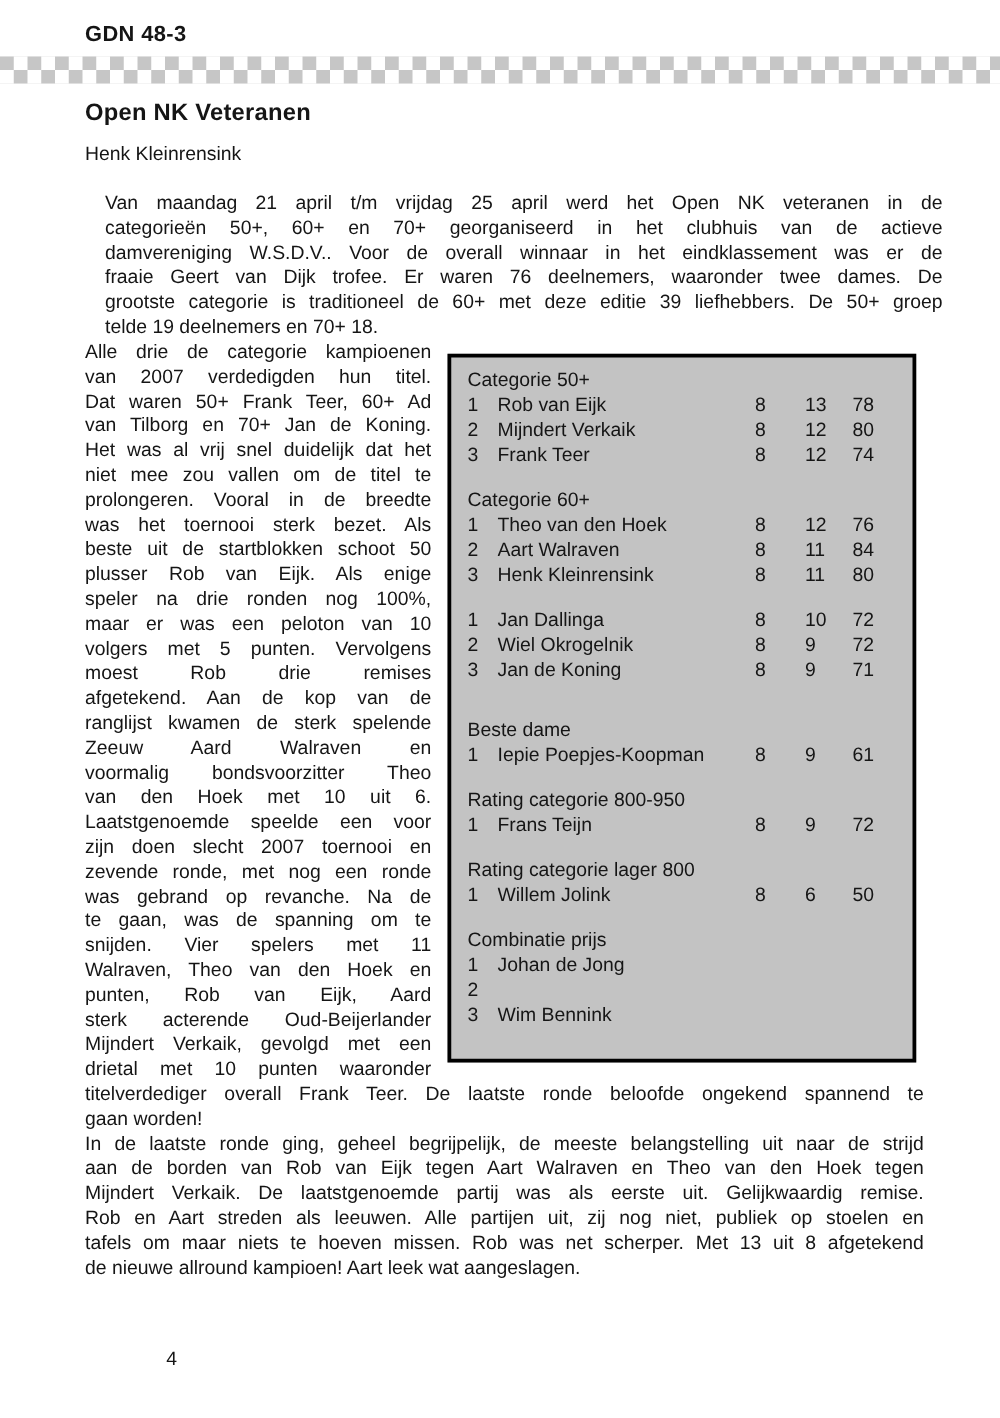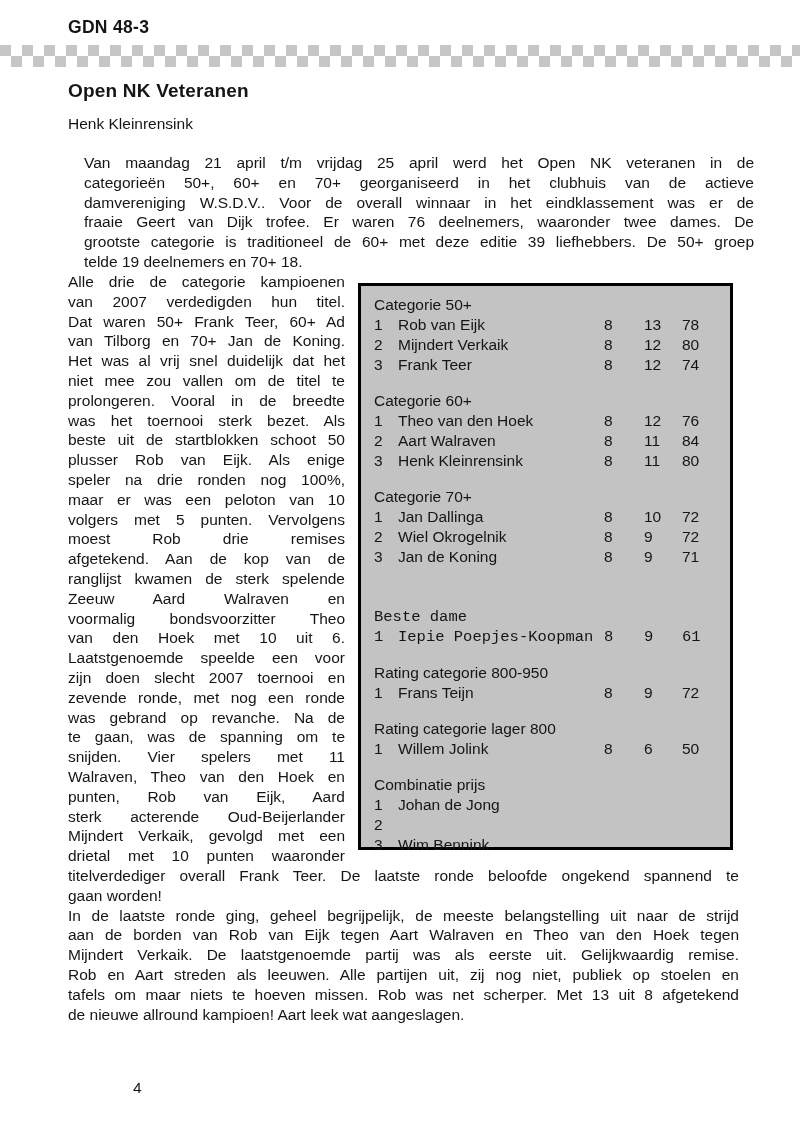--- a/index.html
+++ b/index.html
@@ -22,21 +22,21 @@
   #closing{left:68px;top:866px;width:671px;}
   .jline{text-align:justify;text-align-last:justify;}
   .jline.last{text-align-last:left;}
   #resultsbox{
     position:absolute;left:358px;top:283px;width:375px;height:567px;box-sizing:border-box;
     background:var(--box-bg,#c3c3c3);border:3px solid var(--box-border,#000);
     padding:9px 8px 0 13px;font-size:15.5px;line-height:20px;
   }
   .section{margin-top:16px;}
   .section:first-child{margin-top:0;}
-  .section.gap-large{margin-top:40px;font-family:Liberation Mono, monospace;}
+  .section.gap-large{margin-top:28px;}
   .sec-title{white-space:nowrap;}
   .rrow{display:grid;grid-template-columns:24px 1fr 40px 38px 40px;}
   .rrow span{white-space:nowrap;overflow:hidden;}
   .pagenum{position:absolute;left:133px;top:1079px;font-size:15.5px;}
 </style>
 </head>
 <body>
 
 <div class="page">
   <div class="gdn">GDN 48-3</div>
@@ -127,21 +127,20 @@
         </div>
         <div class="rrow">
           <span class="rank">3</span>
           <span class="name">Henk Kleinrensink</span>
           <span class="num">8</span>
           <span class="num">11</span>
           <span class="num">80</span>
         </div>
       </div>
       <div class="section">
-        <div class="sec-title">Categorie 70+</div>
         <div class="rrow">
           <span class="rank">1</span>
           <span class="name">Jan Dallinga</span>
           <span class="num">8</span>
           <span class="num">10</span>
           <span class="num">72</span>
         </div>
         <div class="rrow">
           <span class="rank">2</span>
           <span class="name">Wiel Okrogelnik</span>

